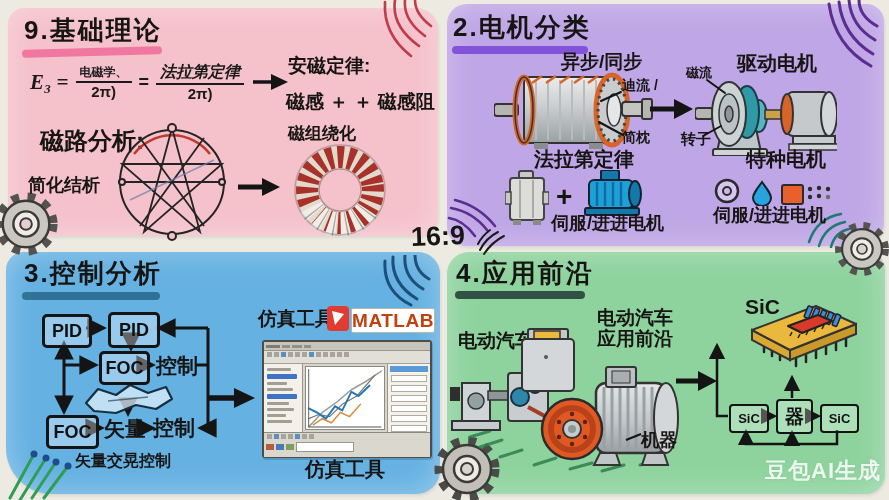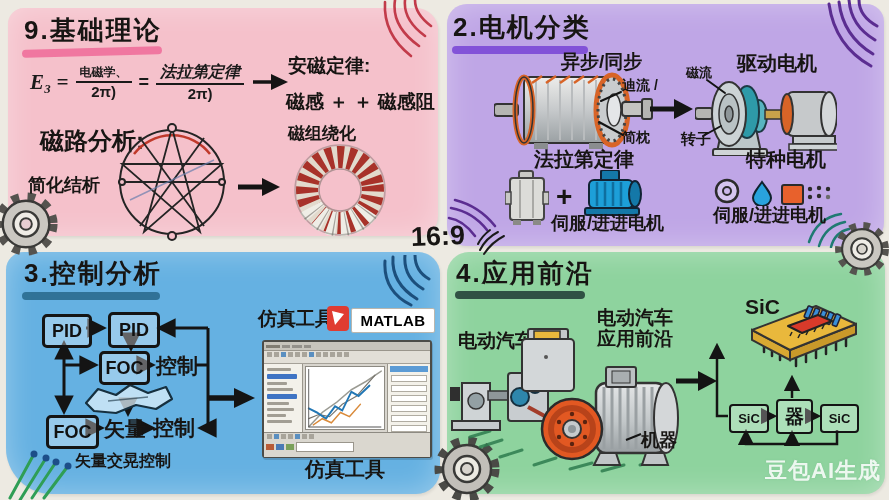--- a/index.html
+++ b/index.html
@@ -350,21 +350,21 @@
       <polygon points="28,3 49,13 28,23" fill="#141414"></polygon>
   </svg>
 
   <div class="t" style="left:258px;top:309px;font-size:19px;">仿真工具</div>
   <div class="abs" style="left:327px;top:306px;width:22px;height:25px;background:#e03c31;border-radius:4px;">
     <svg width="22" height="25" viewBox="0 0 22 25">
         <polygon points="5,5 17,8 8,19" fill="#fff"></polygon>
       </svg>
   </div>
   <div class="abs" style="left:351px;top:308px;width:82px;height:23px;background:#fff;border:1px solid #b9b6ae;border-radius:2px;display:flex;align-items:center;justify-content:center;">
-    <span style="font-size:15px;font-weight:800;color:#000000;letter-spacing:.5px;">MATLAB</span>
+    <span style="font-size:19px;font-weight:800;color:#c2410c;letter-spacing:.5px;">MATLAB</span>
   </div>
 
   <div class="abs" style="left:262px;top:340px;width:166px;height:114px;background:#d8d5ce;border:2px solid #4c4c48;border-radius:3px;box-shadow:1px 2px 0 rgba(0,0,0,.15);">
     <div style="height:8px;background:#c7c4bc;border-bottom:1px solid #9a968c;display:flex;align-items:center;gap:2px;padding:0 2px;">
       <i style="width:14px;height:3px;background:#807c72;"></i>
         <i style="width:8px;height:3px;background:#93908a;"></i>
         <i style="width:10px;height:3px;background:#93908a;"></i>
         <i style="width:7px;height:3px;background:#93908a;"></i>
     </div>
     <div style="height:10px;background:#e2dfd7;border-bottom:1px solid #a5a198;padding:1px 2px;">

